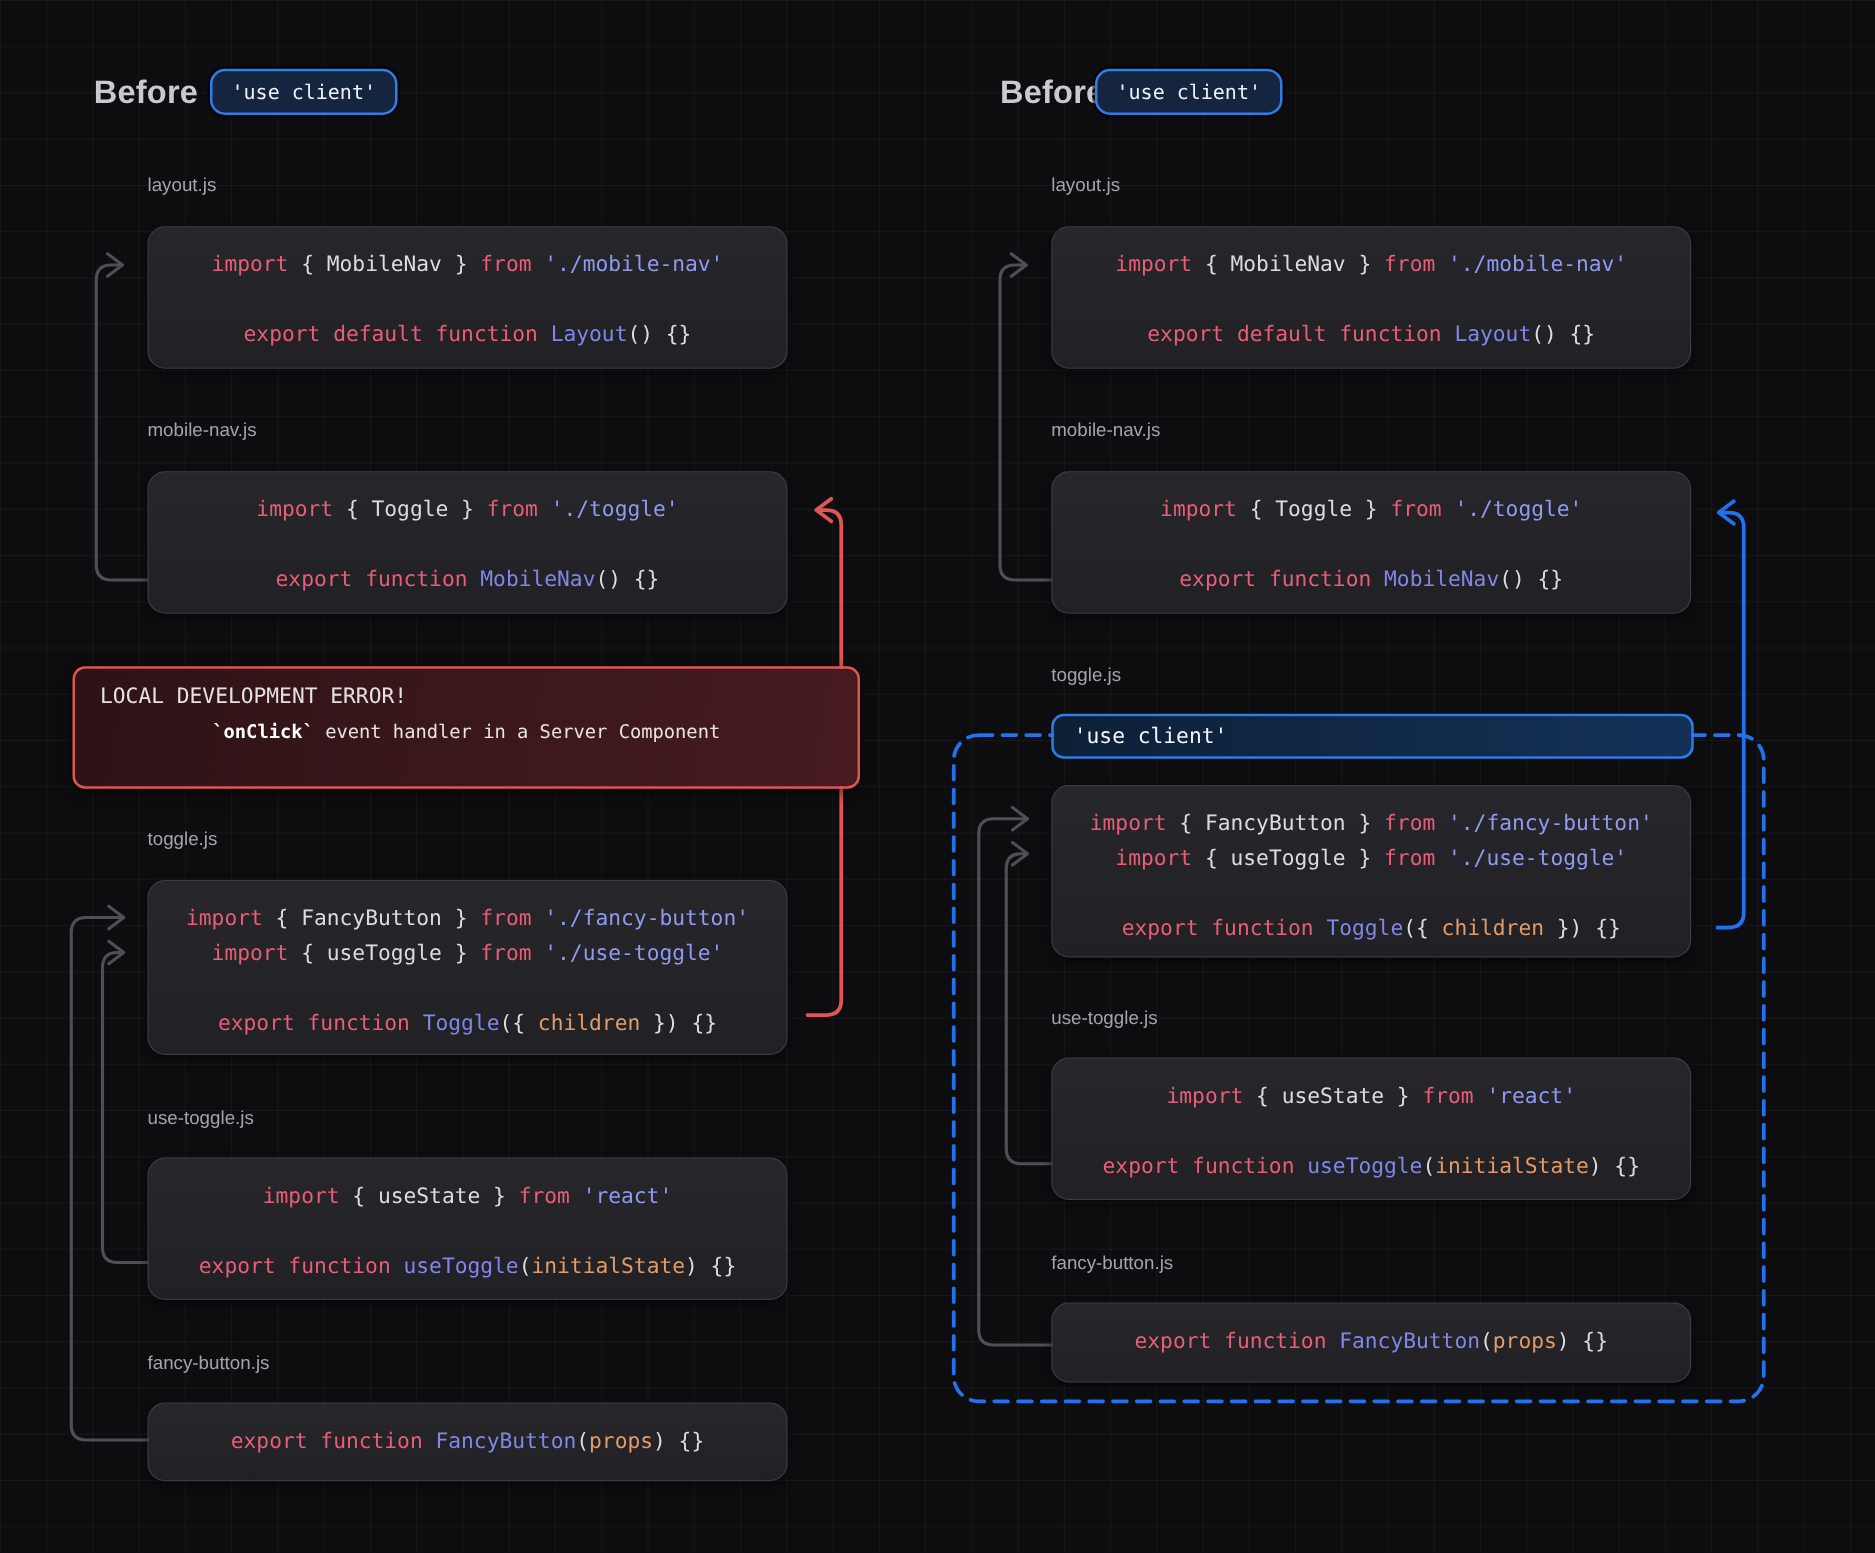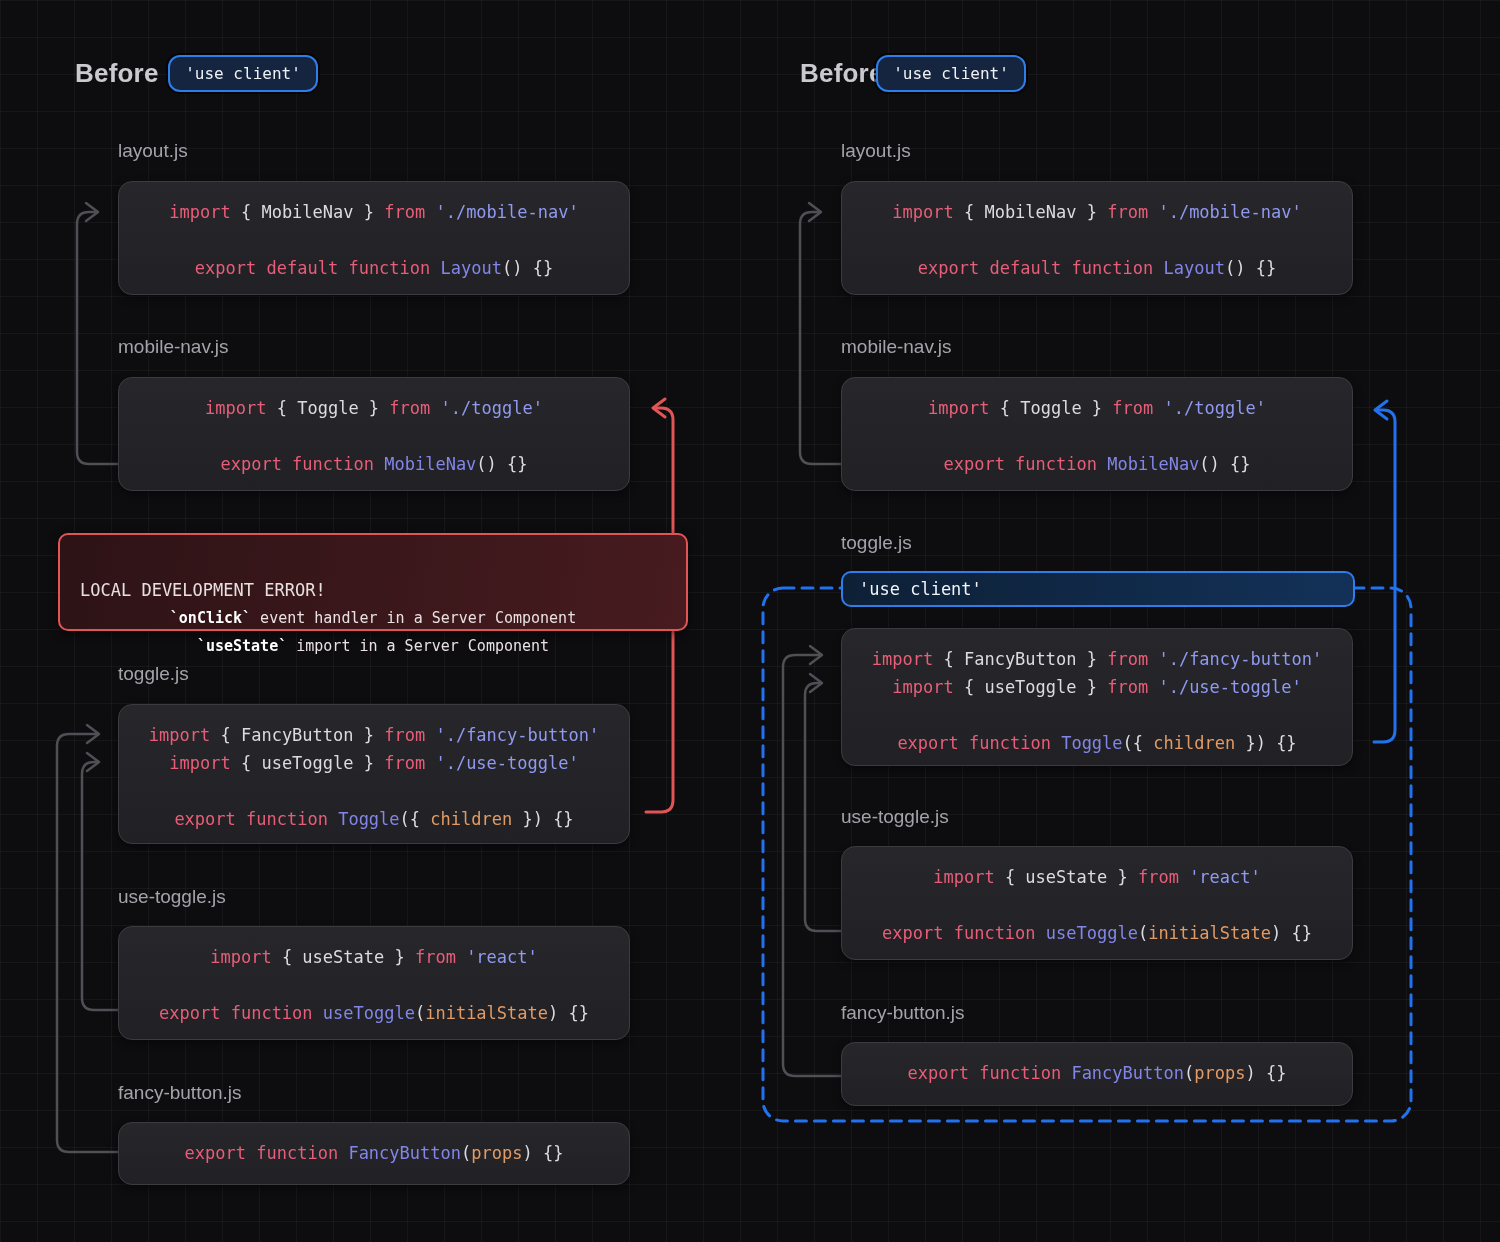--- a/index.html
+++ b/index.html
@@ -28,21 +28,21 @@
     letter-spacing:.2px;
   }
   .badge{
     position:absolute;z-index:3;width:150px;height:37px;box-sizing:border-box;
     display:flex;align-items:center;justify-content:center;
     background:#152540;border:2.5px solid #2e7de9;border-radius:12px;
     font-family:"DejaVu Sans Mono", monospace;font-size:16px;color:#eef1f6;
     box-shadow:0 0 0 2px rgba(0,0,0,.55);
   }
   .file-label{
-    position:absolute;z-index:2;font-size:19px;color:#a3a3ab;
+    position:absolute;z-index:2;font-size:15px;color:#a3a3ab;
   }
   .code-box{
     position:absolute;z-index:2;width:512px;box-sizing:border-box;
     background:linear-gradient(180deg,#27272b,#212125);
     border:1px solid #3b3b42;border-radius:14px;
     padding:16px 18px;overflow:hidden;
     box-shadow:0 3px 8px rgba(0,0,0,.45);
   }
   .code-line{
     display:block;height:28px;line-height:28px;white-space:pre;
@@ -55,21 +55,21 @@
   .error-box{
     position:absolute;z-index:2;left:58px;top:533px;width:630px;height:98px;
     box-sizing:border-box;padding:8px 20px;
     background:linear-gradient(100deg,#2d1316,#471b1f);
     border:2px solid #e15555;border-radius:10px;
     box-shadow:0 3px 10px rgba(0,0,0,.5);
   }
   .error-box .code-line{font-size:15px;color:#eae2e2;}
   .error-title{
     display:block;height:28px;line-height:28px;white-space:pre;
-    font-family:"DejaVu Sans Mono", monospace;font-size:17px;color:#e8e0e0;margin-top:33px;
+    font-family:"DejaVu Sans Mono", monospace;font-size:17px;color:#e8e0e0;
   }
   .directive-bar{
     position:absolute;z-index:3;left:841px;top:571px;width:514px;height:36px;
     box-sizing:border-box;display:flex;align-items:center;padding-left:16px;
     background:linear-gradient(90deg,#0d2036,#133158);
     border:2px solid #2e7de9;border-radius:10px;
     font-family:"DejaVu Sans Mono", monospace;font-size:17px;color:#f2f5fa;
   }
 
   
@@ -142,21 +142,20 @@
   <div class="code-box" id="bx-b-mnav">
       <div class="code-line"><span class="tok-kw">import </span><span class="tok-pl">{ Toggle } </span><span class="tok-kw">from </span><span class="tok-str">'./toggle'</span></div>
       <div class="code-line">&nbsp;</div>
       <div class="code-line"><span class="tok-kw">export </span><span class="tok-kw">function </span><span class="tok-fn">MobileNav</span><span class="tok-pl">() {}</span></div>
     </div>
 
   <div class="error-box">
     <div class="error-title">LOCAL DEVELOPMENT ERROR!</div>
     <div>
         <div class="code-line"><span class="tok-b">`onClick`</span><span class="tok-n"> event handler in a Server Component</span></div>
-        <div class="code-line"><span class="tok-b">`useState`</span><span class="tok-n"> import in a Server Component</span></div>
       </div>
   </div>
 
   <div class="file-label" id="lb-b-toggle">toggle.js</div>
   <div class="code-box" id="bx-b-toggle">
       <div class="code-line"><span class="tok-kw">import </span><span class="tok-pl">{ FancyButton } </span><span class="tok-kw">from </span><span class="tok-str">'./fancy-button'</span></div>
       <div class="code-line"><span class="tok-kw">import </span><span class="tok-pl">{ useToggle } </span><span class="tok-kw">from </span><span class="tok-str">'./use-toggle'</span></div>
       <div class="code-line">&nbsp;</div>
       <div class="code-line"><span class="tok-kw">export </span><span class="tok-kw">function </span><span class="tok-fn">Toggle</span><span class="tok-pl">({ </span><span class="tok-pm">children</span><span class="tok-pl"> }) {}</span></div>
     </div>

